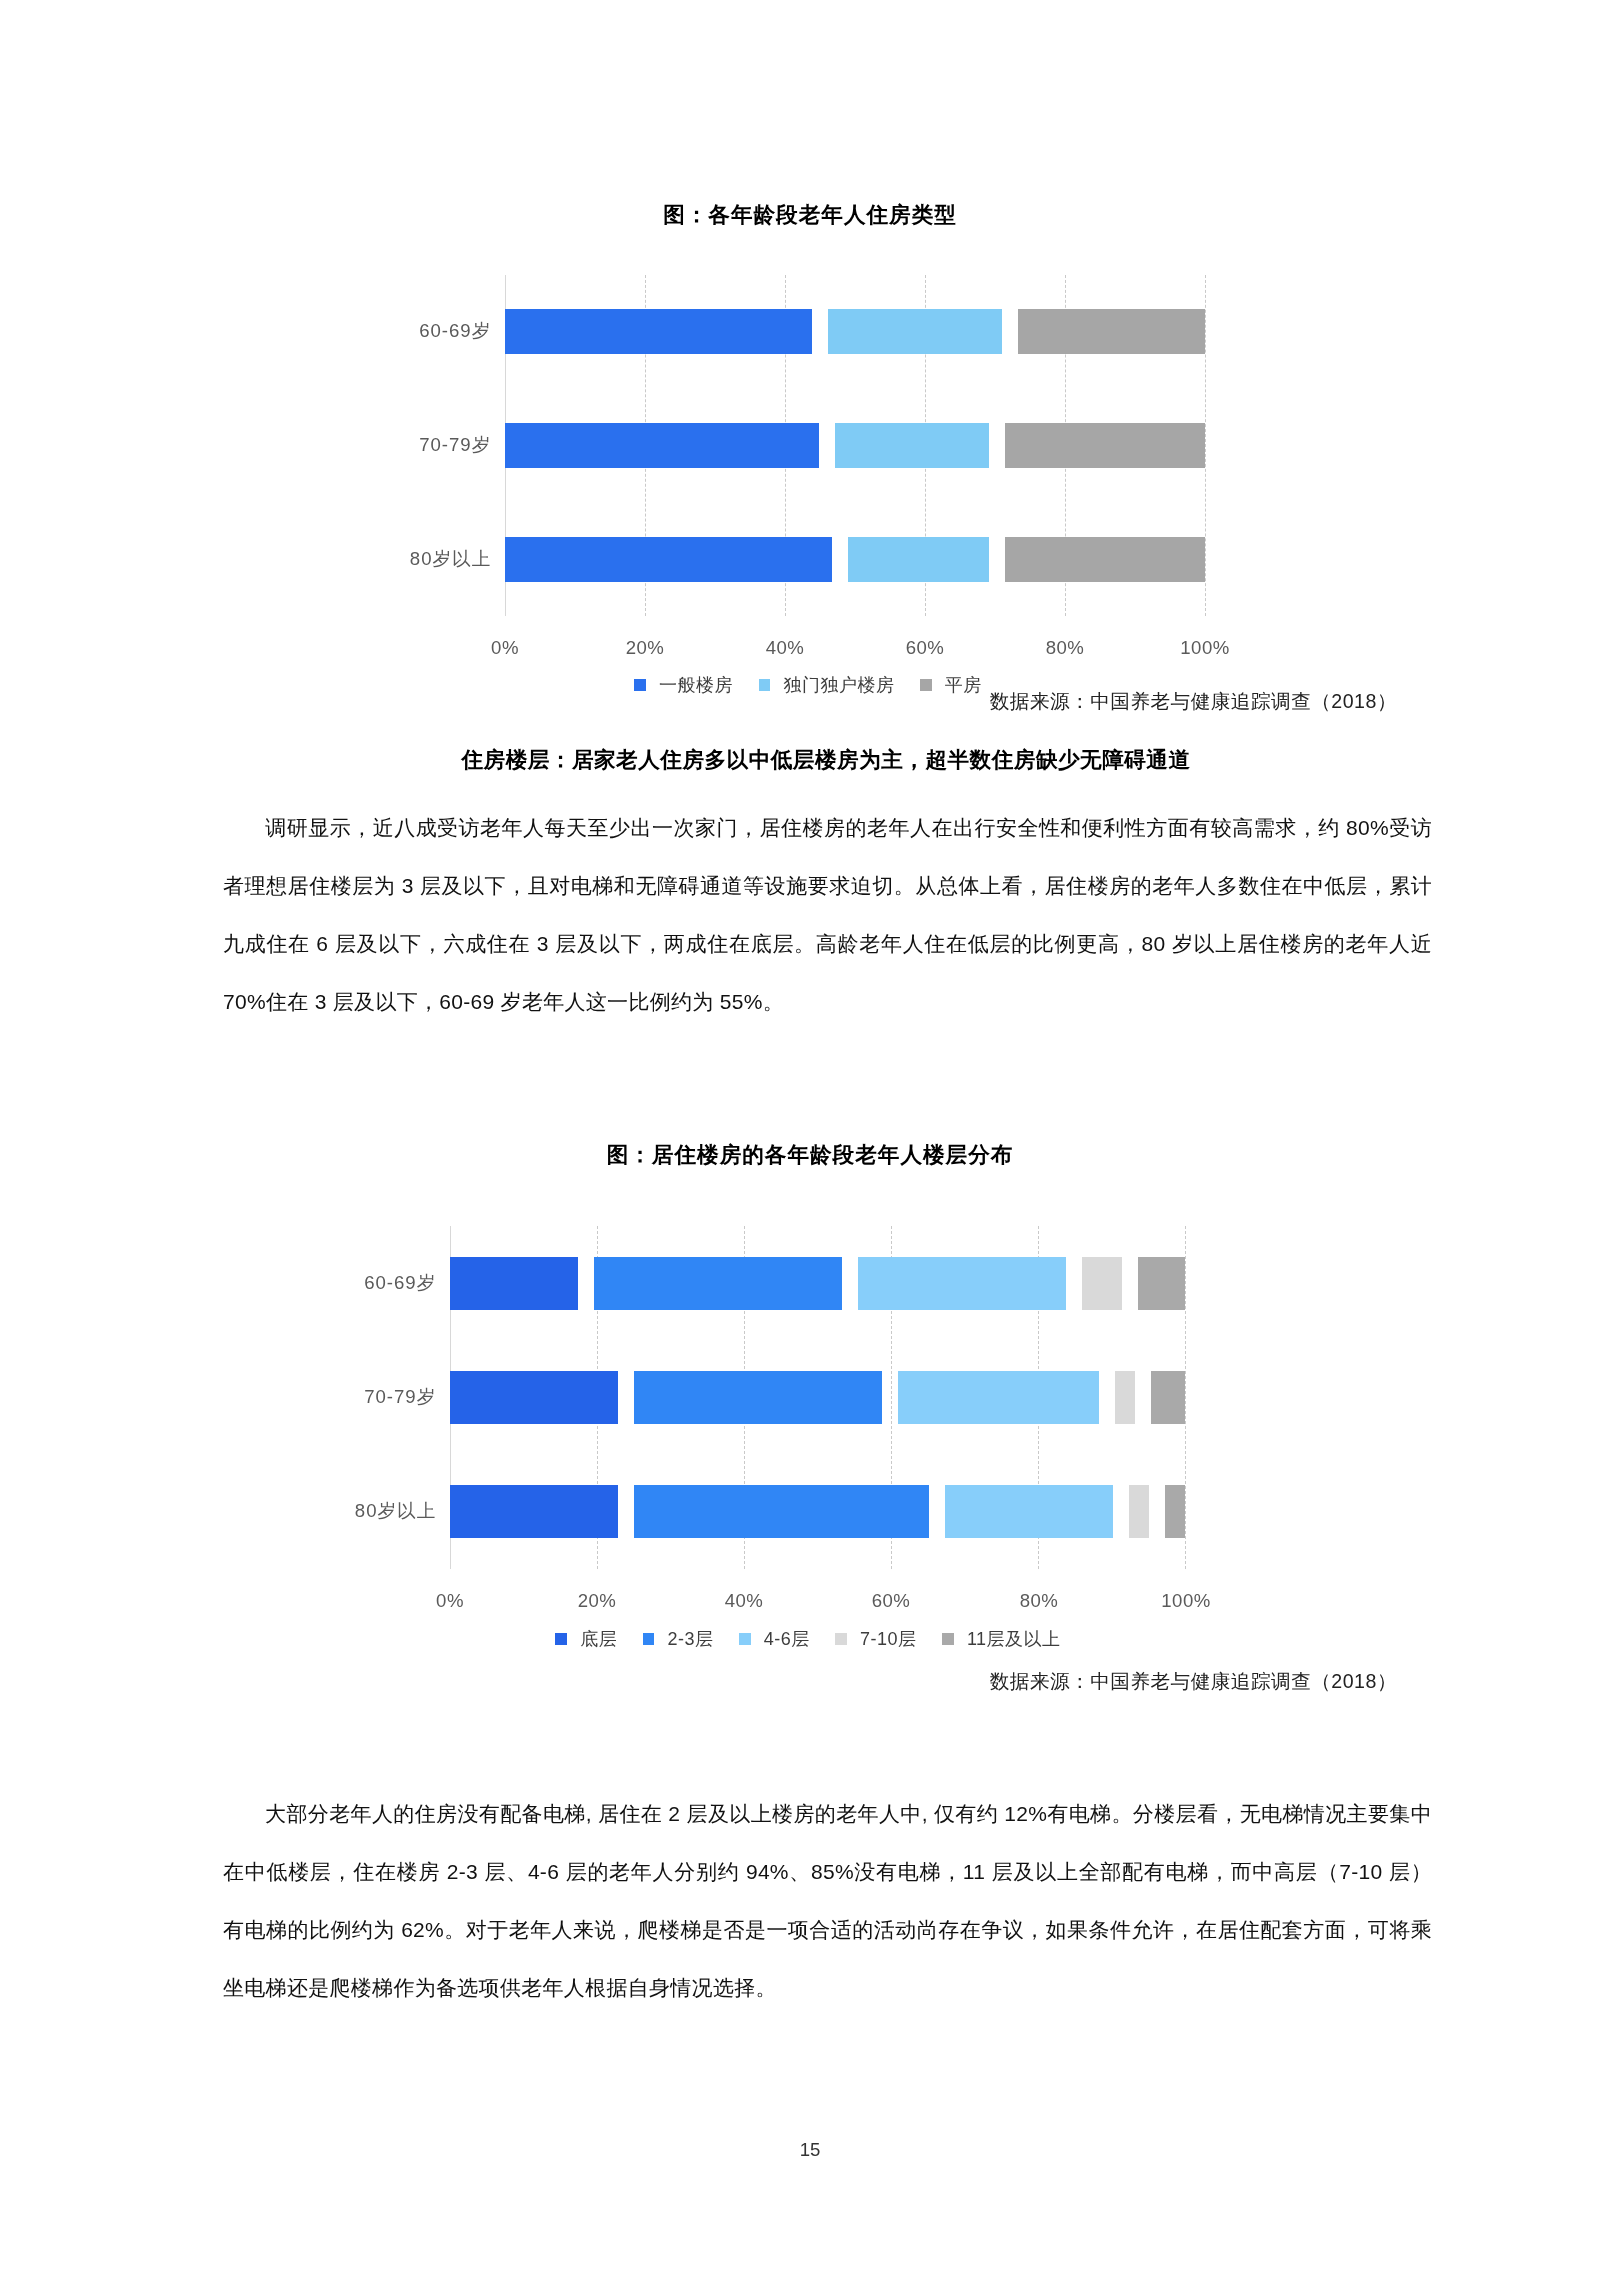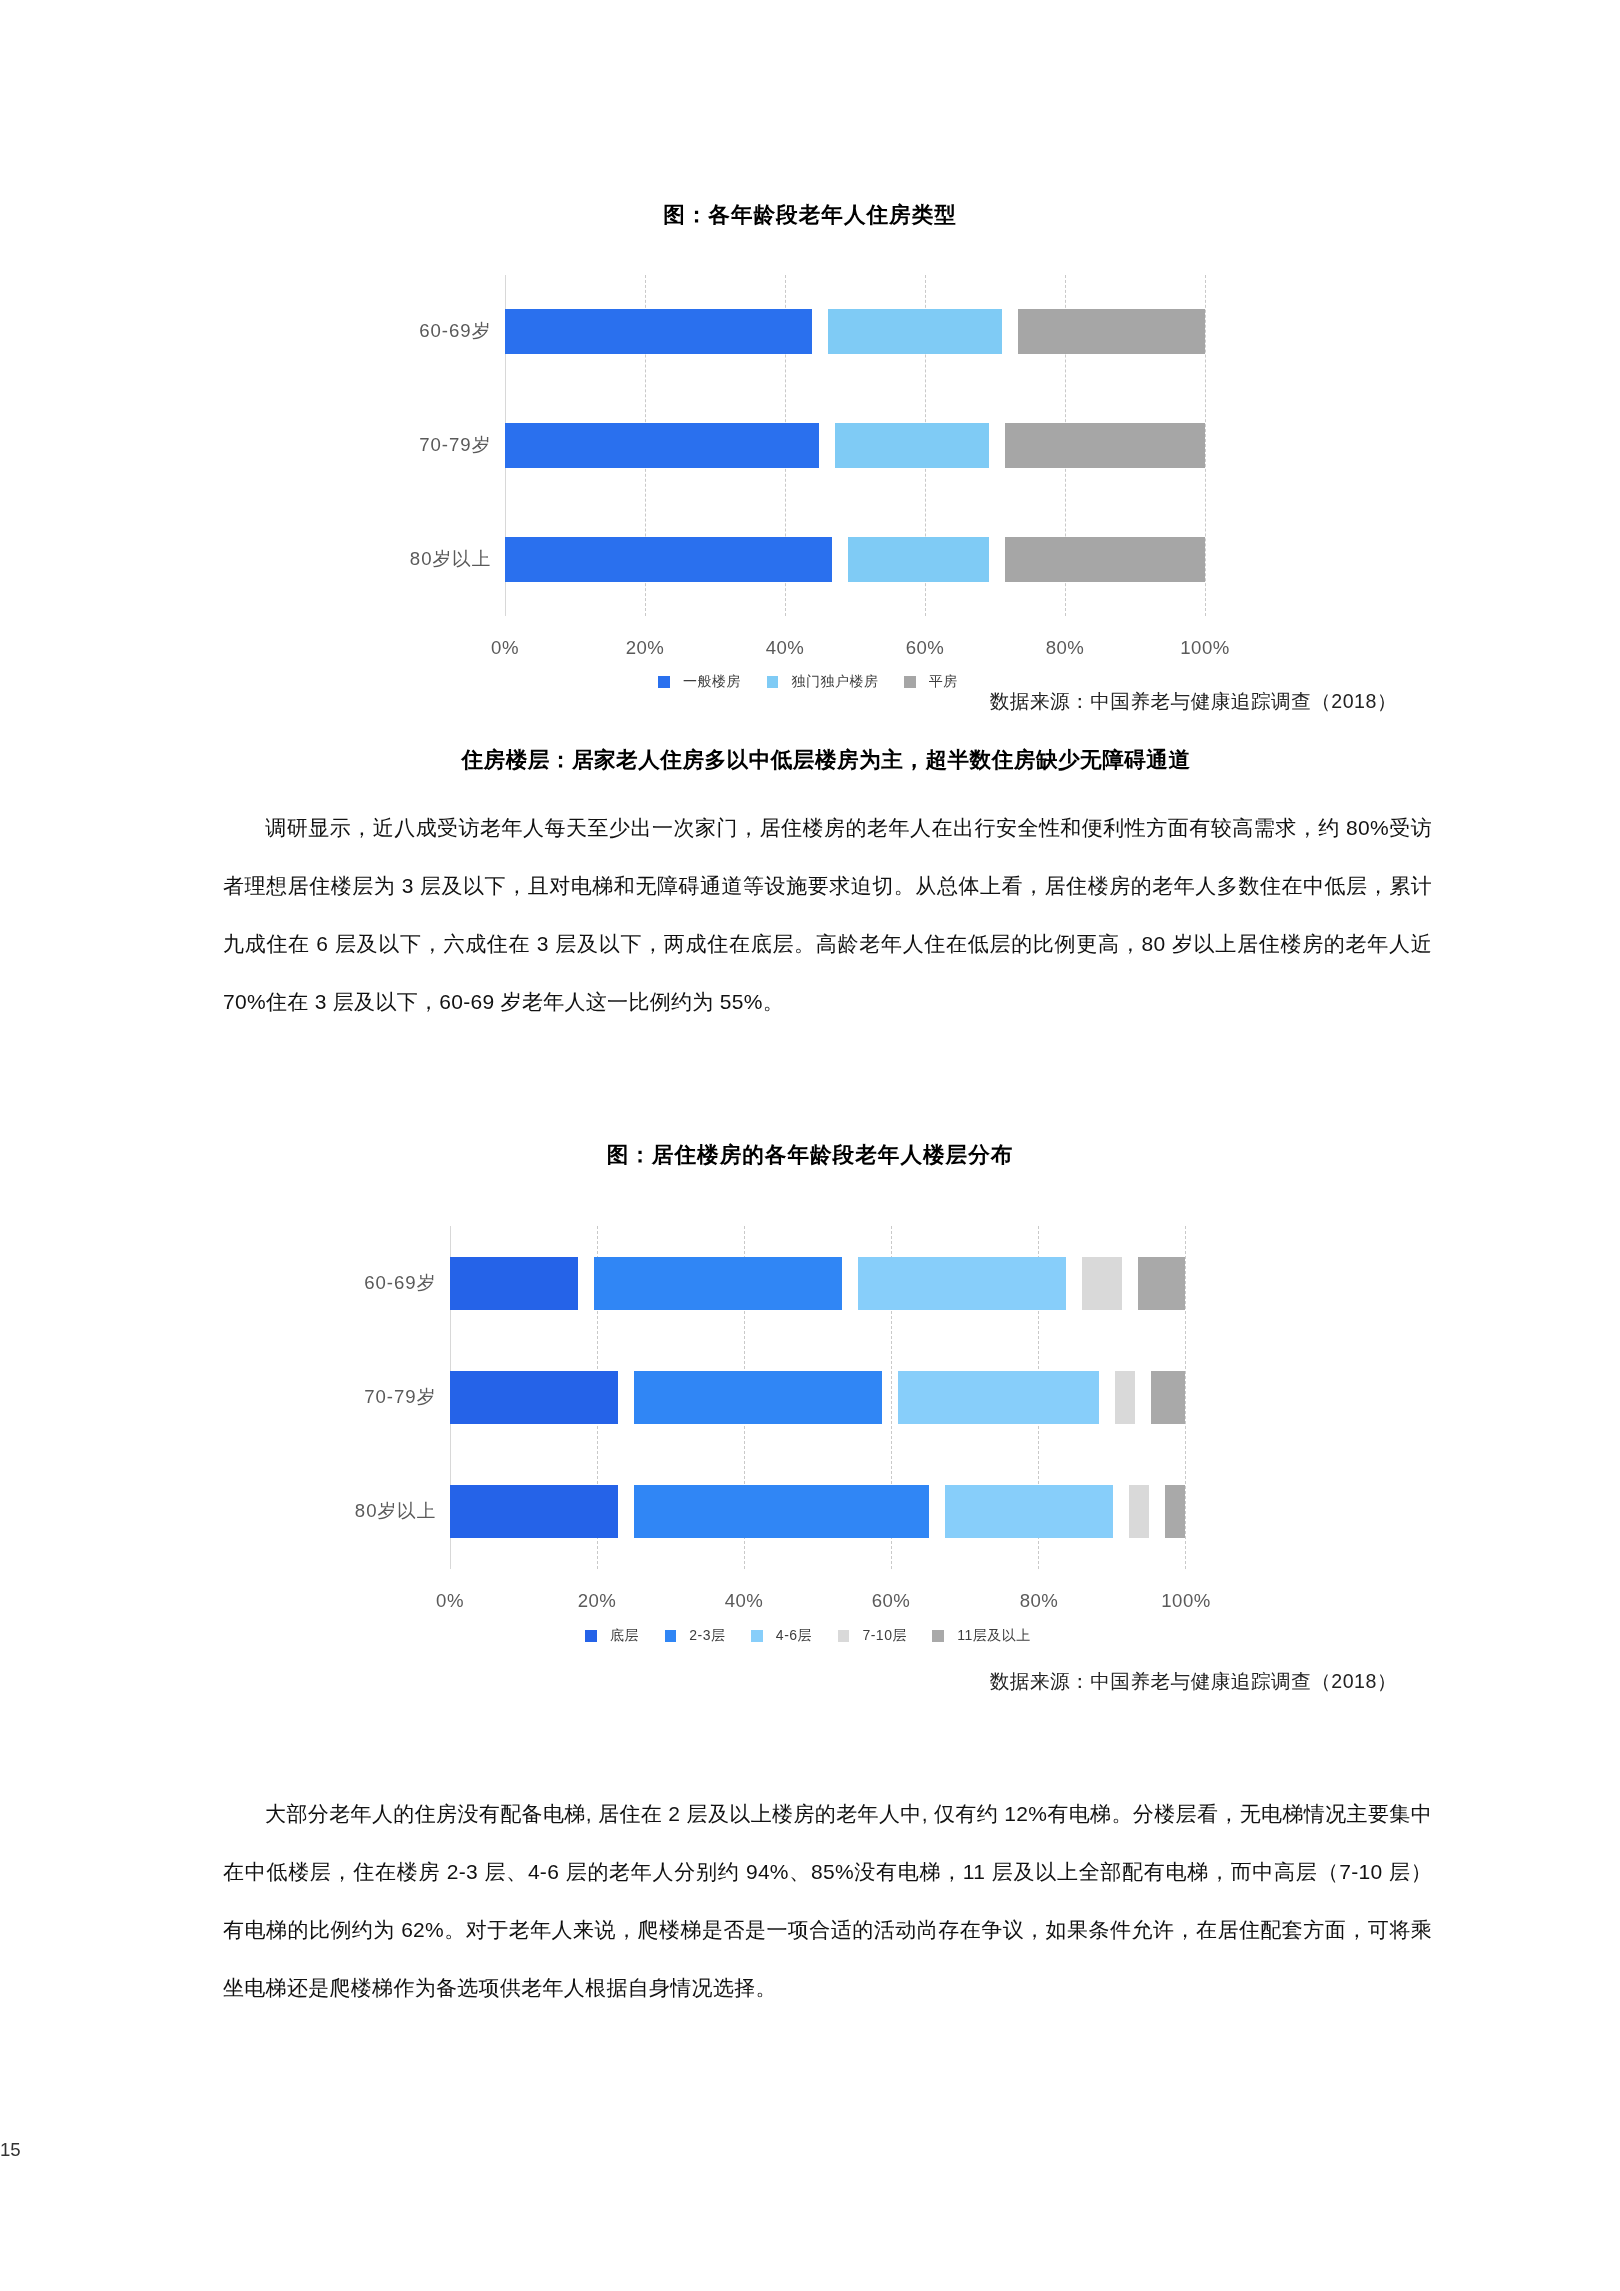--- a/index.html
+++ b/index.html
@@ -20,35 +20,35 @@
   .logo-text{font-size:24.5px;color:#3b6fe0;letter-spacing:2px;font-weight:500;
              font-family:"Liberation Sans","DejaVu Sans",sans-serif;}
   .header-title{position:absolute;right:0;top:9.8px;font-size:19.6px;color:#4a7ee0;letter-spacing:0.5px;white-space:nowrap;}
 
   
   .fig-title{position:absolute;width:100%;text-align:center;font-size:21.6px;font-weight:bold;color:#000;letter-spacing:1px;}
   .source{position:absolute;right:223px;font-size:19.6px;color:#222;letter-spacing:0.5px;white-space:nowrap;}
   .lead{position:absolute;left:223px;width:1206px;font-size:21.6px;font-weight:bold;color:#000;letter-spacing:0.5px;}
   .para{position:absolute;left:223px;width:1209px;font-size:21px;line-height:58px;color:#111;text-align:justify;letter-spacing:0.3px;}
   .para .ind{display:inline-block;width:2em;}
-  .pageno{position:absolute;left:0;width:100%;font-size:18.6px;color:#333;}
+  .pageno{position:absolute;left:0;width:100%;text-align:center;font-size:18.6px;color:#333;}
 
   
   .chart{position:absolute;background:#fff;}
   .plot{position:absolute;}
   .gridline{position:absolute;top:0;bottom:0;width:0;border-left:1px dashed #c9c9c9;}
   .gridline.solid{border-left:1px solid #d8d8d8;}
   .cat-label{position:absolute;right:100%;margin-right:13.7px;font-size:18.6px;color:#5a5a5a;white-space:nowrap;
              font-family:"Liberation Sans","DejaVu Sans",sans-serif;letter-spacing:1px;}
   .bar-row{position:absolute;left:0;display:flex;gap:16px;}
   .seg{height:100%;}
   .xlabels{position:absolute;width:100%;}
   .xtick{position:absolute;transform:translateX(-50%);font-size:18.6px;color:#5a5a5a;letter-spacing:0.5px;white-space:nowrap;}
   .legend{position:absolute;width:100%;display:flex;justify-content:center;align-items:center;gap:25.5px;}
-  .lg-item{display:flex;align-items:center;gap:13px;font-size:14px;color:#3d3d3d;white-space:nowrap;letter-spacing:0.5px;}
+  .lg-item{display:flex;align-items:center;gap:13px;font-size:18px;color:#3d3d3d;white-space:nowrap;letter-spacing:0.5px;}
   .lg-sw{width:11.8px;height:11.8px;display:inline-block;}
 </style>
 </head>
 <body>
 
 <div class="page">
 
 
   <div class="fig-title" style="top:192px;margin-top:8px;">图：各年龄段老年人住房类型</div>
 

